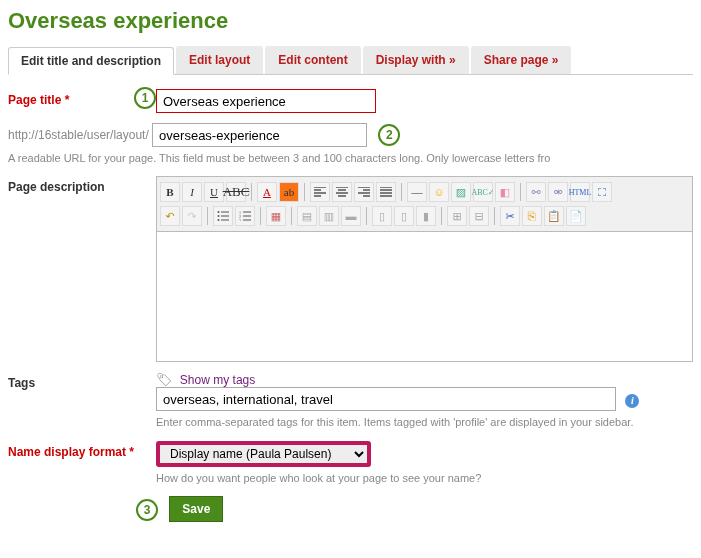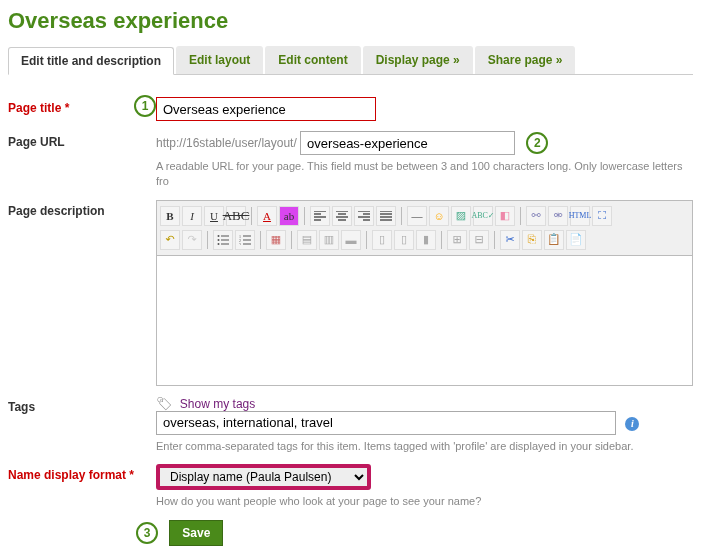--- a/index.html
+++ b/index.html
@@ -1,19 +1,19 @@
 <!DOCTYPE html>
 <html><head>
 <meta charset="utf-8">
 <style>
 * { box-sizing: border-box; margin: 0; padding: 0; }
 body { font-family: Arial, Helvetica, sans-serif; font-size: 12px; color: #333; background: #fff; padding: 8px; width: 701px; }
 h1 { color: #4a8a1a; font-size: 22px; font-weight: bold; margin-bottom: 12px; }
-.tabs { display: flex; border-bottom: 1px solid #ccc; margin-bottom: 22px; }
-.tab { padding: 6px 12px; color: #4d7c0f; font-weight: bold; font-size: 12px; cursor: pointer; border: 1px solid transparent; border-bottom: none; background: #eaeaea; margin-right: 2px; border-radius: 3px 3px 0 0; }
+.tabs { display: flex; border-bottom: 1px solid #ccc; margin-bottom: 14px; }
+.tab { padding: 6px 12px; color: #b91c1c; font-weight: bold; font-size: 12px; cursor: pointer; border: 1px solid transparent; border-bottom: none; background: #eaeaea; margin-right: 2px; border-radius: 3px 3px 0 0; }
 .tab.active { background: #fff; color: #333; border-color: #ccc; border-bottom: 1px solid #fff; position: relative; top: 1px; }
 .form-row { display: flex; margin-bottom: 10px; align-items: flex-start; }
 .form-label { width: 148px; font-weight: bold; font-size: 12px; padding-top: 4px; flex-shrink: 0; }
 .form-label.required { color: #c00; }
 .form-content { flex: 1; }
 .text-input { border: 1px solid #aaa; padding: 4px 6px; font-size: 13px; height: 24px; }
 .title-input { width: 220px; border: 1px solid #c00; }
 .url-prefix { color: #888; font-size: 12px; display: inline-block; vertical-align: middle; }
 .url-input { width: 215px; vertical-align: middle; }
 .hint { color: #888; font-size: 11px; margin-top: 4px; line-height: 1.4; }
@@ -37,54 +37,53 @@
 </style>
 </head>
 <body>
 
 <h1>Overseas experience</h1>
 
 <div class="tabs">
   <div class="tab active">Edit title and description</div>
   <div class="tab">Edit layout</div>
   <div class="tab">Edit content</div>
-  <div class="tab">Display page »</div>
+  <div class="tab">Display with »</div>
   <div class="tab">Share page »</div>
 </div>
 
 <div class="form-row b1-row">
   <span class="circle-badge b1-badge">1</span>
   <div class="form-label required">Page title *</div>
   <div class="form-content">
     <input type="text" class="text-input title-input" value="Overseas experience" style="">
   </div>
 </div>
 
 <div class="form-row">
-  <div class="form-label">Page URL</div>
   <div class="form-content">
     <span class="url-prefix">http://16stable/user/layout/</span>
     <input type="text" class="text-input url-input" value="overseas-experience" style="">
     <span class="circle-badge">2</span>
     <div class="hint">A readable URL for your page. This field must be between 3 and 100 characters long. Only lowercase letters fro</div>
   </div>
 </div>
 
 <div class="form-row">
   <div class="form-label">Page description</div>
   <div class="form-content">
     <div class="editor-toolbar">
       <div class="tb-row">
         <span class="tb-btn" style="font-weight:bold">B</span>
         <span class="tb-btn" style="font-style:italic">I</span>
         <span class="tb-btn" style="text-decoration:underline">U</span>
         <span class="tb-btn" style="text-decoration:line-through;font-size:13px">ABC</span>
         <span class="tb-sep"></span>
         <span class="tb-btn" style="color:#c00;text-decoration:underline">A</span>
-        <span class="tb-btn" style="background:#d946ef">ab</span>
+        <span class="tb-btn" style="background:#f97316">ab</span>
         <span class="tb-sep"></span>
         <span class="tb-btn">
             <svg width="12" height="10">
               <path d="M0 0h12M0 3h7M0 6h12M0 9h7" stroke="#555" stroke-width="1.5"></path>
             </svg>
           </span>
         <span class="tb-btn">
             <svg width="12" height="10">
               <path d="M0 0h12M2 3h8M0 6h12M2 9h8" stroke="#555" stroke-width="1.5"></path>
             </svg>

